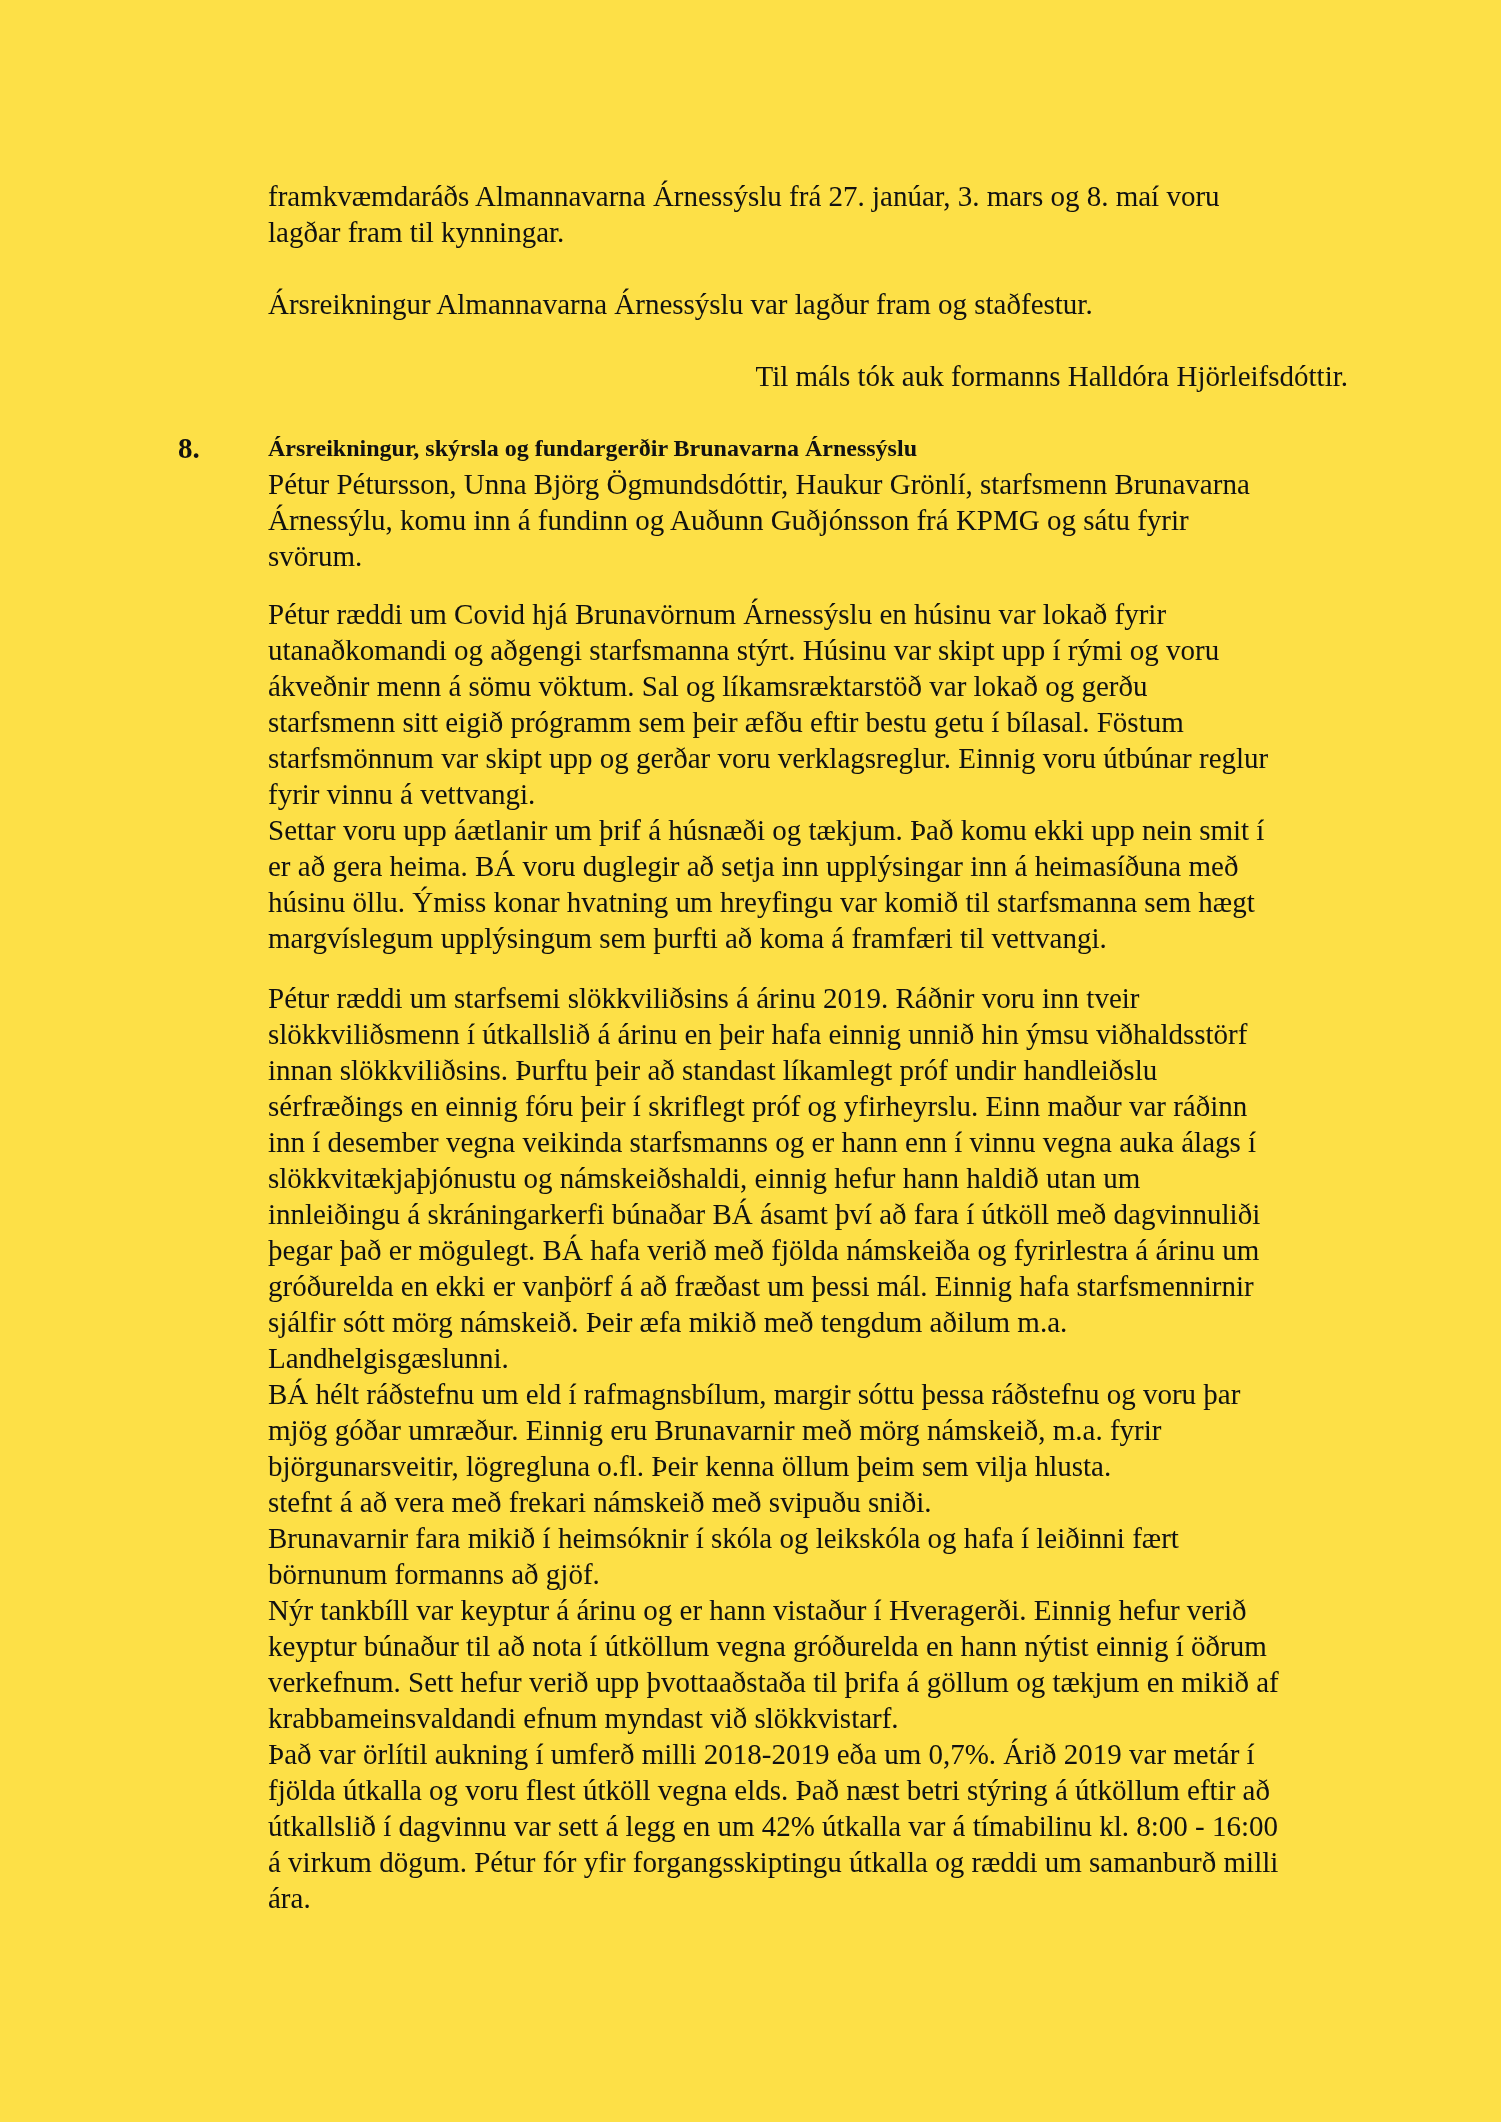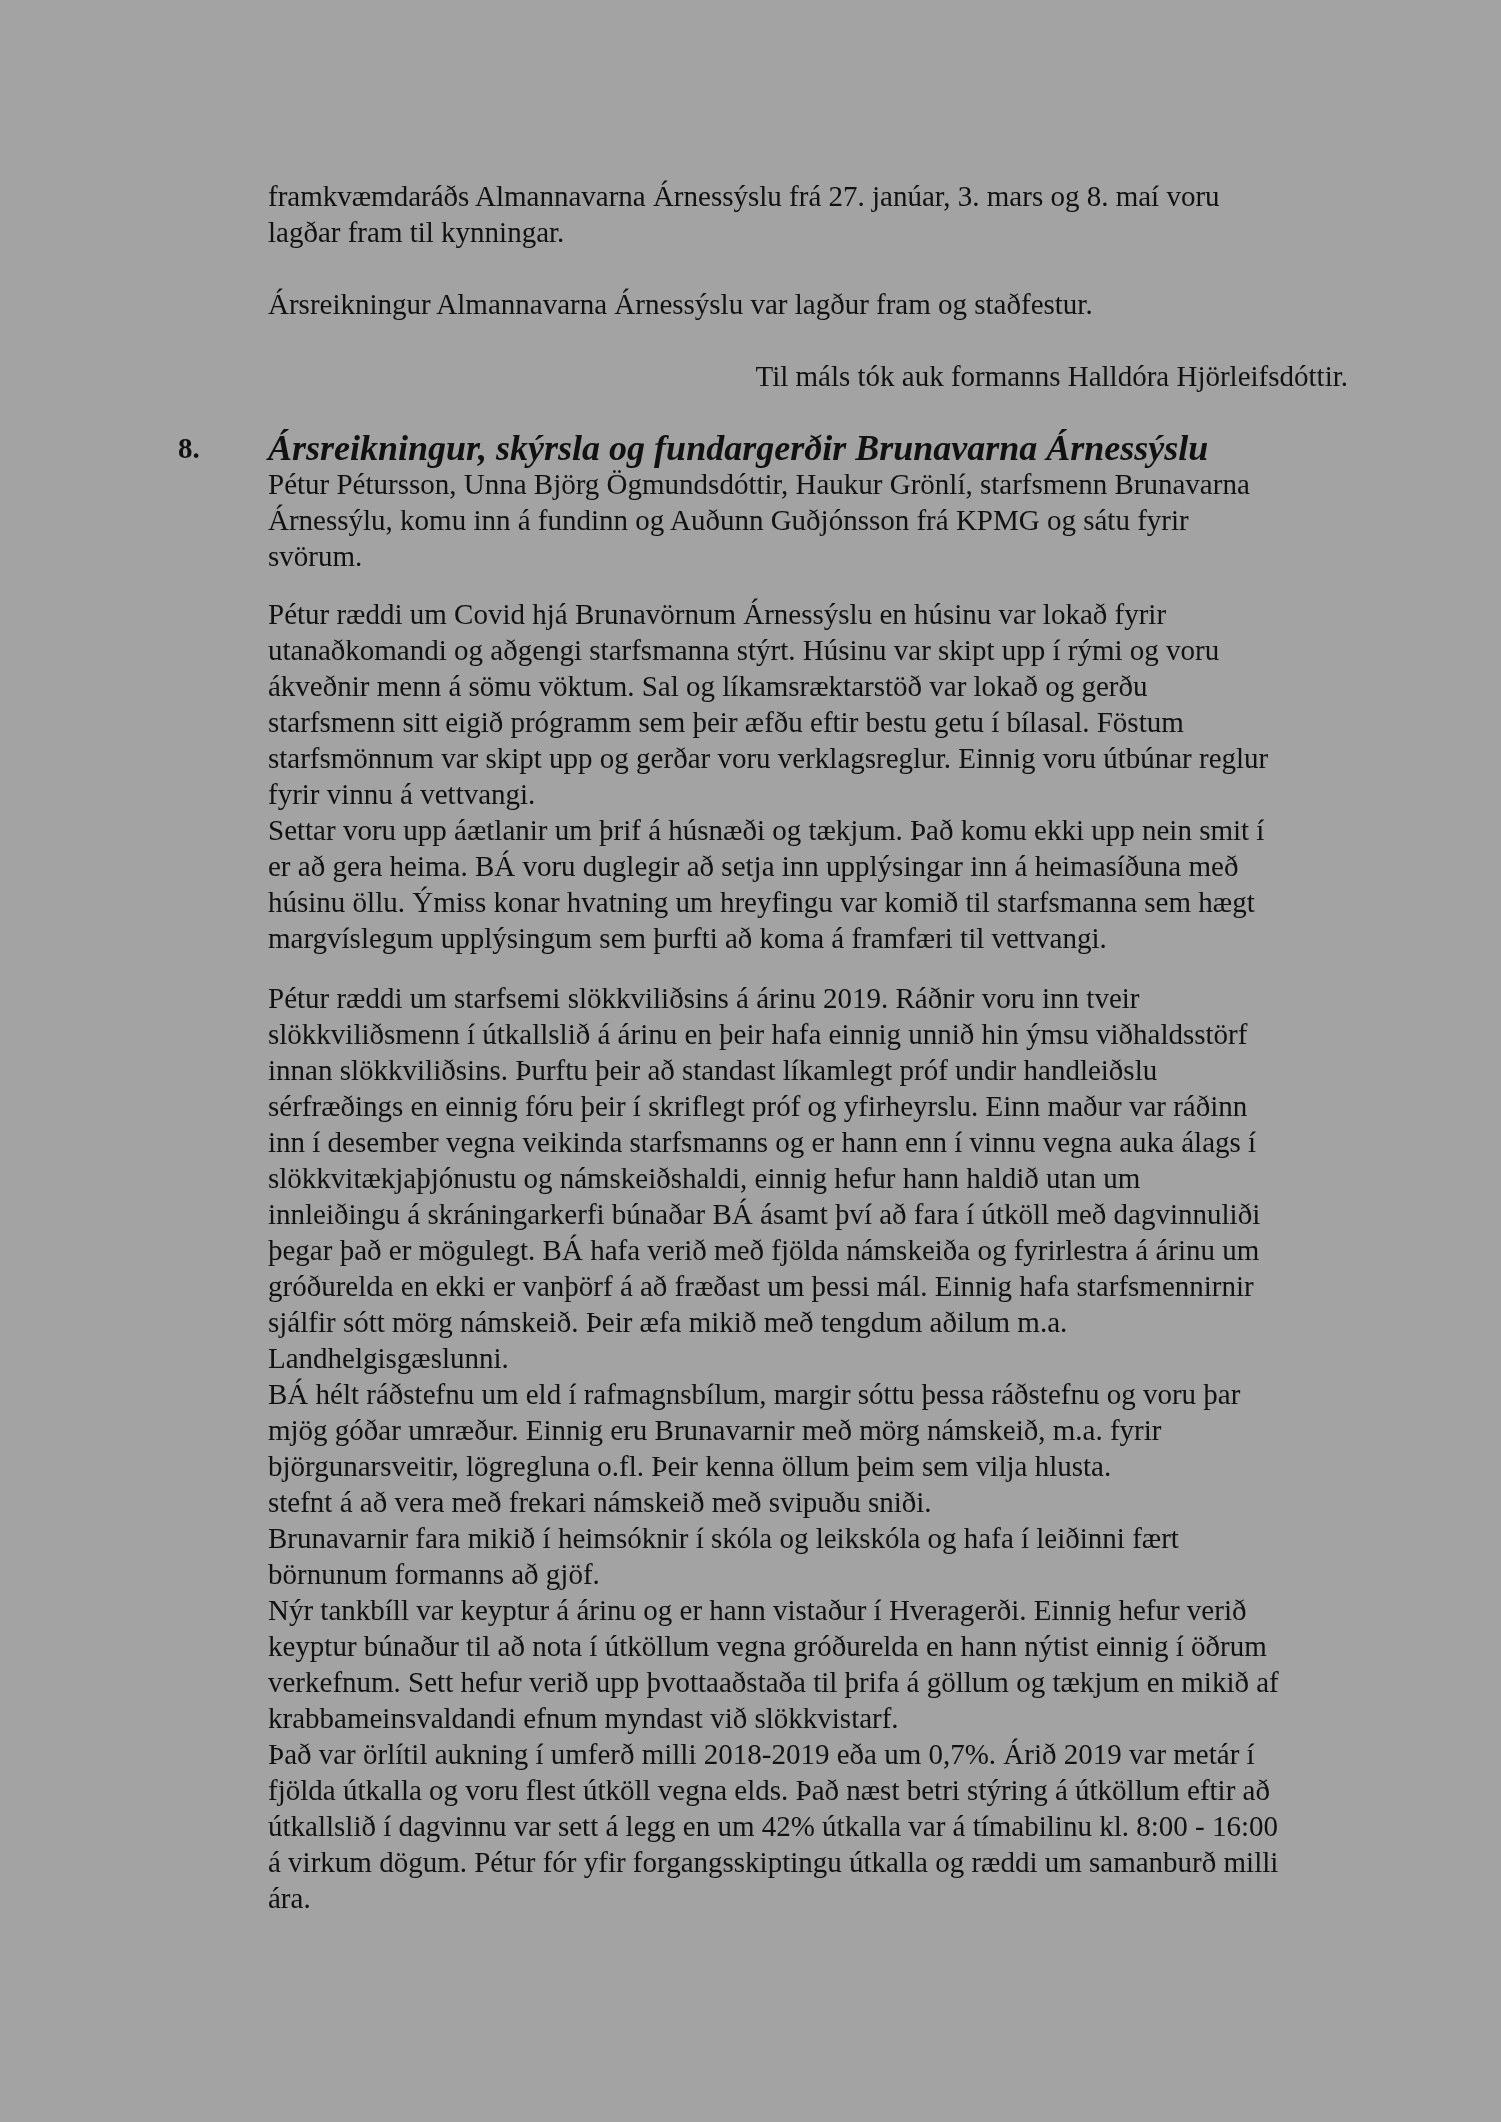--- a/index.html
+++ b/index.html
@@ -14,21 +14,21 @@
       overflow: hidden;
       font-family: "Liberation Serif", "DejaVu Serif", serif;
       color: #111111;
     }
     .page {
       position: absolute;
       left: 0;
       top: 0;
       width: 1501px;
       height: 2122px;
-      background: #a3a3a3;
+      background: #fde047;
     }
     .block {
       position: absolute;
       left: 268px;
       width: 1080px;
       font-size: 29px;
       line-height: 36px;
       white-space: nowrap;
     }
     .line {
@@ -38,25 +38,24 @@
     .heading-num {
       position: absolute;
       left: 178px;
       font-size: 29px;
       line-height: 36px;
       font-weight: bold;
     }
     .heading-title {
       position: absolute;
       left: 268px;
-      font-size: 36px;
+      font-size: 24px;
       line-height: 36px;
       font-weight: bold;
       white-space: nowrap;
-      font-style: italic;
     }
   </style>
 </head>
 <body>
 
 <div class="page">
 
   <div class="block" style="top:178px;">
     <span class="line">framkvæmdaráðs Almannavarna Árnessýslu frá 27. janúar, 3. mars og 8. maí voru</span>
     <span class="line">lagðar fram til kynningar.</span>

